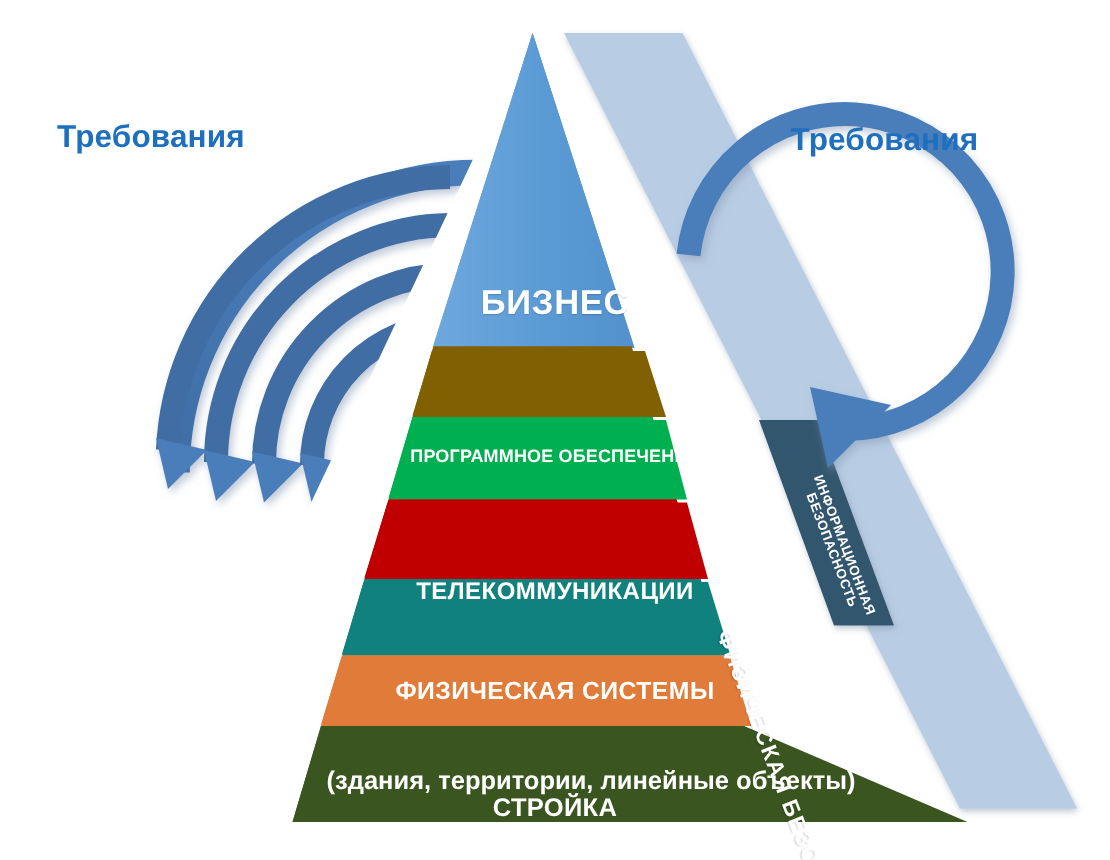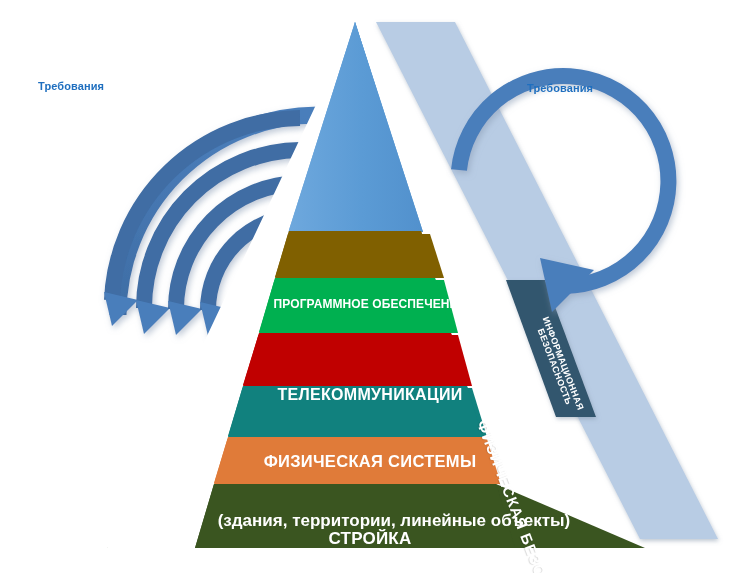--- a/index.html
+++ b/index.html
@@ -1,20 +1,20 @@
 <!DOCTYPE html>
 <html><head>
 <meta charset="utf-8">
 <style>
   html,body{margin:0;padding:0;background:#ffffff;}
   body{width:740px;height:573px;overflow:hidden;
        font-family:"Liberation Sans","DejaVu Sans",sans-serif;}
   #stage{position:relative;width:740px;height:573px;background:#ffffff;}
   svg.layer{position:absolute;left:0;top:0;width:740px;height:573px;}
-  .req-label{position:absolute;font-size:11px;font-weight:bold;color:#1f6fbf;
+  .req-label{position:absolute;font-size:21px;font-weight:bold;color:#1f6fbf;
              letter-spacing:.1px;white-space:nowrap;}
   #req-left{left:38px;top:80px;}
   #req-right{left:527px;top:82px;}
   .band-text{position:absolute;width:100%;text-align:center;color:#ffffff;
              font-weight:bold;white-space:nowrap;pointer-events:none;}
   .vtext{position:absolute;color:#ffffff;font-weight:bold;white-space:nowrap;
          text-align:center;line-height:1.05;}
 </style>
 </head>
 <body>
@@ -131,20 +131,22 @@
       <polygon points="540,258 594,270 552,312" fill="#4a7ebb"></polygon>
     </g>
 
     <polygon points="355,22 515,548 195,548" fill="none" stroke="none"></polygon>
   </svg>
 
   <div class="req-label" id="req-left">Требования</div>
 
   <div class="req-label" id="req-right">Требования</div>
 
+  <div class="band-text" style="top:188px;font-size:23px;letter-spacing:.5px;
+       text-shadow:0 1px 1px rgba(0,0,0,.18);">БИЗНЕС</div>
 
 
   <div class="band-text" style="top:297px;font-size:12px;letter-spacing:.1px;">ПРОГРАММНОЕ  ОБЕСПЕЧЕНИЕ</div>
 
 
   <div class="band-text" style="top:386px;font-size:16px;letter-spacing:.3px;">ТЕЛЕКОММУНИКАЦИИ</div>
 
   <div class="band-text" style="top:452px;font-size:16.5px;letter-spacing:.3px;">ФИЗИЧЕСКАЯ СИСТЕМЫ</div>
 
   <div class="band-text" style="top:489px;font-size:17px;letter-spacing:.2px;margin-top:40px;">СТРОЙКА</div>

